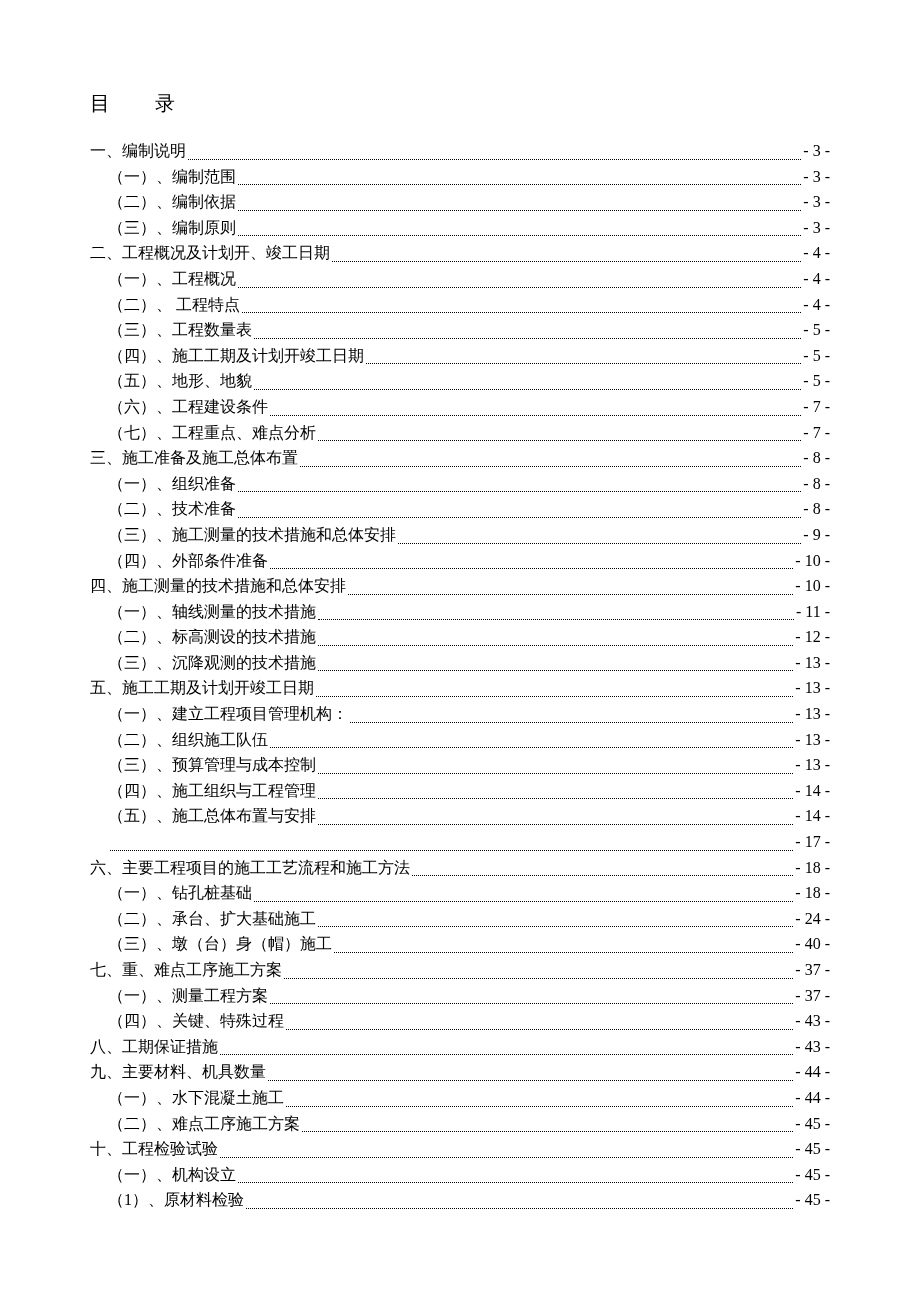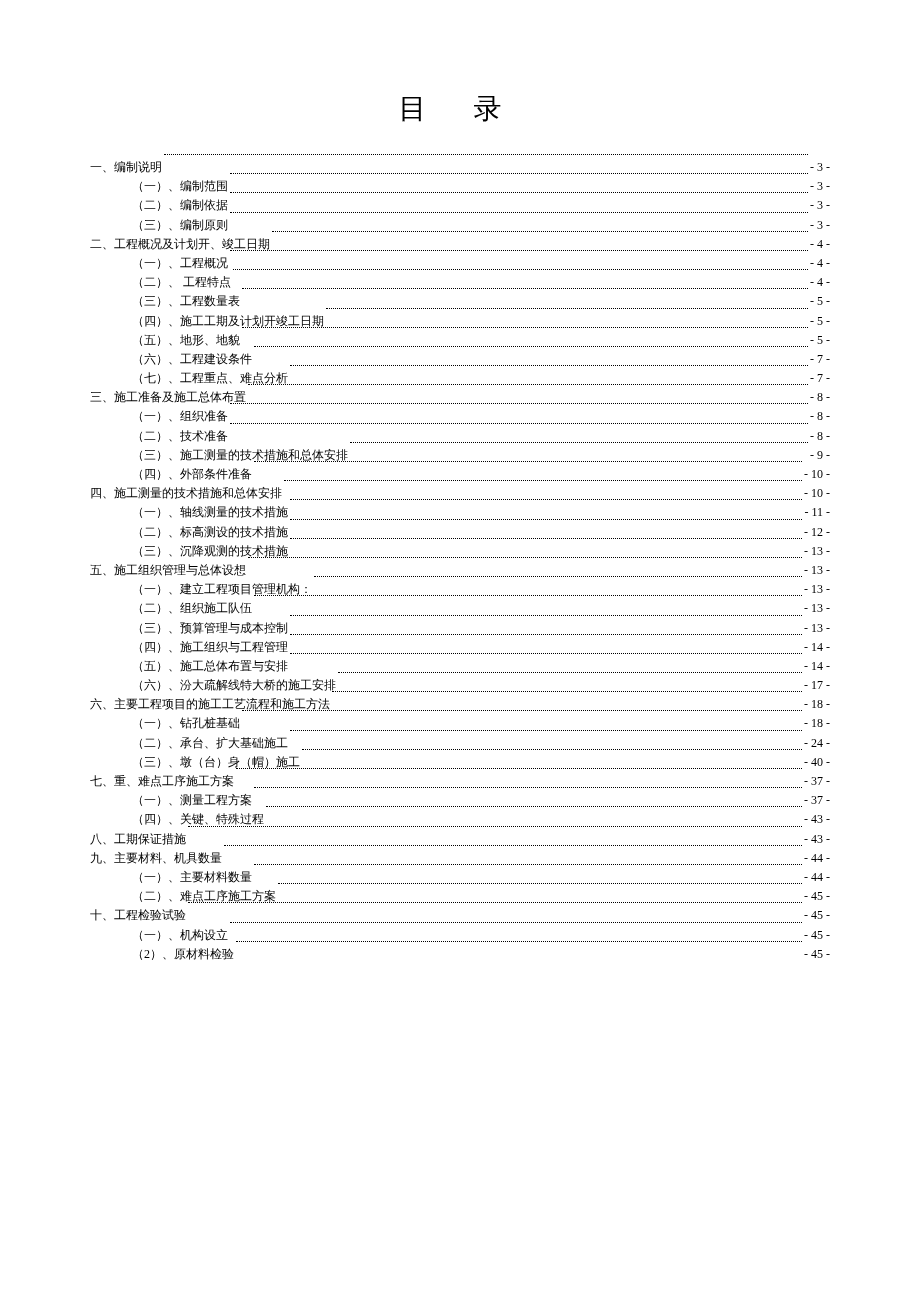--- a/index.html
+++ b/index.html
@@ -8,39 +8,38 @@
       box-sizing: border-box;
     }
     body {
       background: #fff;
       font-family: "SimSun", "宋体", serif;
       width: 920px;
       padding: 90px 90px 60px 90px;
       color: #000;
     }
     .title {
-      text-align: center;
-      font-size: 28px;
+      font-size: 20px;
       font-weight: normal;
       letter-spacing: 20px;
-      margin-bottom: 30px;
+      margin-bottom: 21px;
       font-family: "SimSun", "宋体", serif;
     }
     .toc-entry {
       display: flex;
-      align-items: flex-start;
-      font-size: 12px;
+      align-items: flex-end;
+      font-size: 16px;
       line-height: 1.6;
       white-space: nowrap;
     }
     .toc-entry.level-1 {
       margin-left: 0;
     }
     .toc-entry.level-2 {
-      margin-left: 42px;
+      margin-left: 18px;
     }
     .toc-label {
       flex-shrink: 0;
     }
     .toc-dots {
       flex: 1;
       border-bottom: 1.5px dotted #000;
       margin: 0 2px;
       position: relative;
       top: -4px;
@@ -155,21 +154,21 @@
       <span class="toc-label">（二）、标高测设的技术措施</span>
       <span class="toc-dots"></span>
       <span class="toc-page">- 12 -</span>
     </div>
     <div class="toc-entry level-2">
       <span class="toc-label">（三）、沉降观测的技术措施</span>
       <span class="toc-dots"></span>
       <span class="toc-page">- 13 -</span>
     </div>
     <div class="toc-entry level-1">
-      <span class="toc-label">五、施工组织管理与总体设想</span>
+      <span class="toc-label">五、施工工期及计划开竣工日期</span>
       <span class="toc-dots"></span>
       <span class="toc-page">- 13 -</span>
     </div>
     <div class="toc-entry level-2">
       <span class="toc-label">（一）、建立工程项目管理机构：</span>
       <span class="toc-dots"></span>
       <span class="toc-page">- 13 -</span>
     </div>
     <div class="toc-entry level-2">
       <span class="toc-label">（二）、组织施工队伍</span>
@@ -185,21 +184,20 @@
       <span class="toc-label">（四）、施工组织与工程管理</span>
       <span class="toc-dots"></span>
       <span class="toc-page">- 14 -</span>
     </div>
     <div class="toc-entry level-2">
       <span class="toc-label">（五）、施工总体布置与安排</span>
       <span class="toc-dots"></span>
       <span class="toc-page">- 14 -</span>
     </div>
     <div class="toc-entry level-2">
-      <span class="toc-label">（六）、汾大疏解线特大桥的施工安排</span>
       <span class="toc-dots"></span>
       <span class="toc-page">- 17 -</span>
     </div>
     <div class="toc-entry level-1">
       <span class="toc-label">六、主要工程项目的施工工艺流程和施工方法</span>
       <span class="toc-dots"></span>
       <span class="toc-page">- 18 -</span>
     </div>
     <div class="toc-entry level-2">
       <span class="toc-label">（一）、钻孔桩基础</span>
@@ -235,37 +233,37 @@
       <span class="toc-label">八、工期保证措施</span>
       <span class="toc-dots"></span>
       <span class="toc-page">- 43 -</span>
     </div>
     <div class="toc-entry level-1">
       <span class="toc-label">九、主要材料、机具数量</span>
       <span class="toc-dots"></span>
       <span class="toc-page">- 44 -</span>
     </div>
     <div class="toc-entry level-2">
-      <span class="toc-label">（一）、主要材料数量</span>
+      <span class="toc-label">（一）、水下混凝土施工</span>
       <span class="toc-dots"></span>
       <span class="toc-page">- 44 -</span>
     </div>
     <div class="toc-entry level-2">
       <span class="toc-label">（二）、难点工序施工方案</span>
       <span class="toc-dots"></span>
       <span class="toc-page">- 45 -</span>
     </div>
     <div class="toc-entry level-1">
       <span class="toc-label">十、工程检验试验</span>
       <span class="toc-dots"></span>
       <span class="toc-page">- 45 -</span>
     </div>
     <div class="toc-entry level-2">
       <span class="toc-label">（一）、机构设立</span>
       <span class="toc-dots"></span>
       <span class="toc-page">- 45 -</span>
     </div>
     <div class="toc-entry level-2">
-      <span class="toc-label">（2）、原材料检验</span>
+      <span class="toc-label">（1）、原材料检验</span>
       <span class="toc-dots"></span>
       <span class="toc-page">- 45 -</span>
     </div>
   </div>
 
 </body></html>

